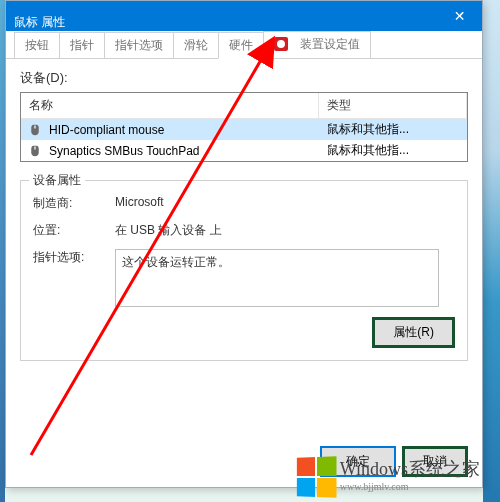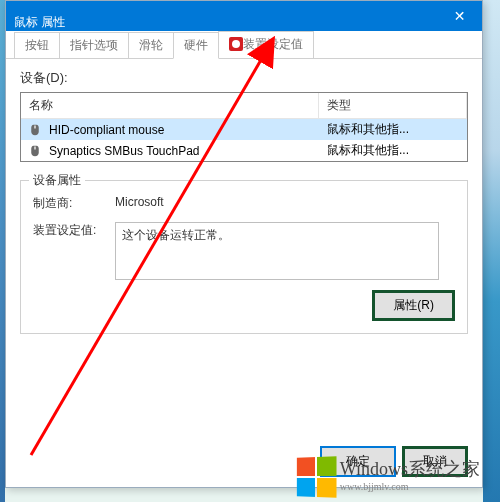--- a/index.html
+++ b/index.html
@@ -64,21 +64,21 @@
     }
     .tab.active {
       background: #fff;
       border-bottom: 1px solid #fff;
       margin-bottom: -1px;
       z-index: 2;
     }
     .tab-icon-box {
       display: inline-flex;
       align-items: center;
-      gap: 0;
+      gap: 12px;
       justify-content: center;
     }
     .red-icon {
       width: 14px;
       height: 14px;
       background: #d31f22;
       border-radius: 2px;
       display: inline-block;
       position: relative;
     }
@@ -263,20 +263,21 @@
 <div class="dialog">
   <div class="titlebar">
     <span class="titlebar-title">鼠标 属性</span>
     <div class="titlebar-close">
       <span>✕</span>
     </div>
   </div>
 
   <div class="tabs">
     <div class="tab">按钮</div>
+    <div class="tab">指针</div>
     <div class="tab">指针选项</div>
     <div class="tab">滑轮</div>
     <div class="tab active">硬件</div>
     <div class="tab">
       <span class="tab-icon-box">
         <span class="red-icon"></span>
         <span>装置设定值</span>
       </span>
     </div>
   </div>
@@ -311,21 +312,25 @@
       </div>
     </div>
 
     <div class="fieldset">
       <div class="fieldset-legend">设备属性</div>
       <div class="prop-row">
         <div class="prop-label">制造商:</div>
         <div class="prop-value">Microsoft</div>
       </div>
       <div class="prop-row">
-        <div class="prop-label">装置设定值:</div>
+        <div class="prop-label">位置:</div>
+        <div class="prop-value">在 USB 输入设备 上</div>
+      </div>
+      <div class="prop-row">
+        <div class="prop-label">指针选项:</div>
         <div class="status-box">这个设备运转正常。</div>
       </div>
       <div class="btn-row-right">
         <button class="btn">属性(R)</button>
       </div>
     </div>
   </div>
 
   <div class="bottom-buttons">
     <button class="btn primary">确定</button>

